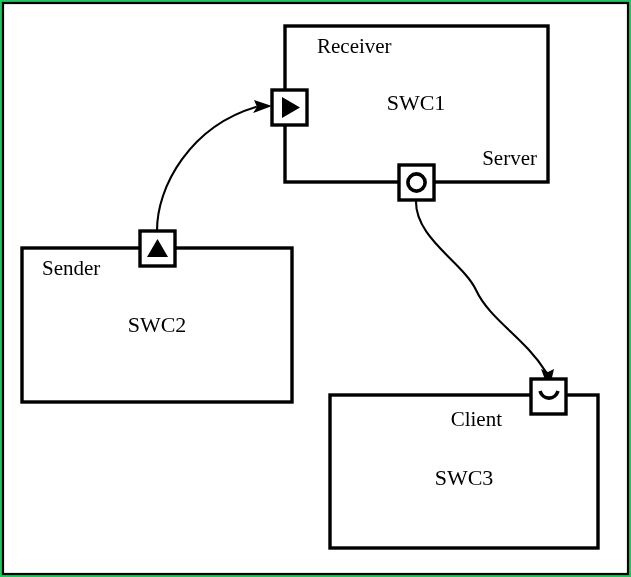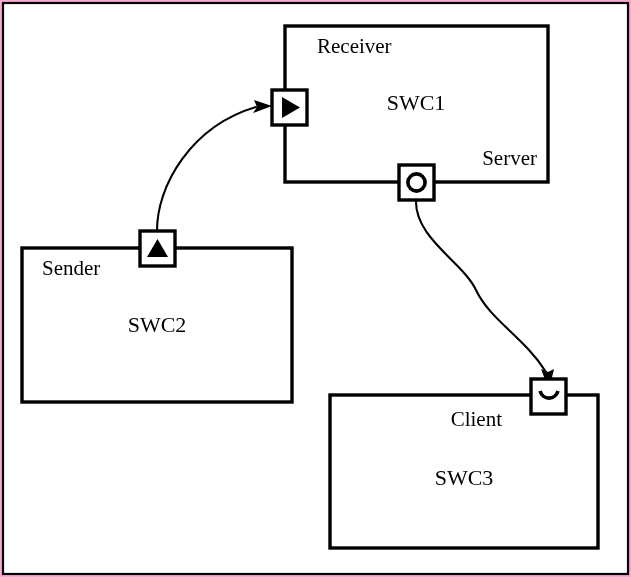--- a/index.html
+++ b/index.html
@@ -8,21 +8,21 @@
     padding: 0;
     background: #ffffff;
   }
   body {
     font-family: "Liberation Serif", "DejaVu Serif", serif;
   }
   #canvas {
     position: relative;
     width: 631px;
     height: 577px;
-    background: #f9a8d4;
+    background: #22c55e;
     overflow: hidden;
   }
   #diagram-svg {
     position: absolute;
     left: 0;
     top: 0;
     width: 631px;
     height: 577px;
     display: block;
   }

